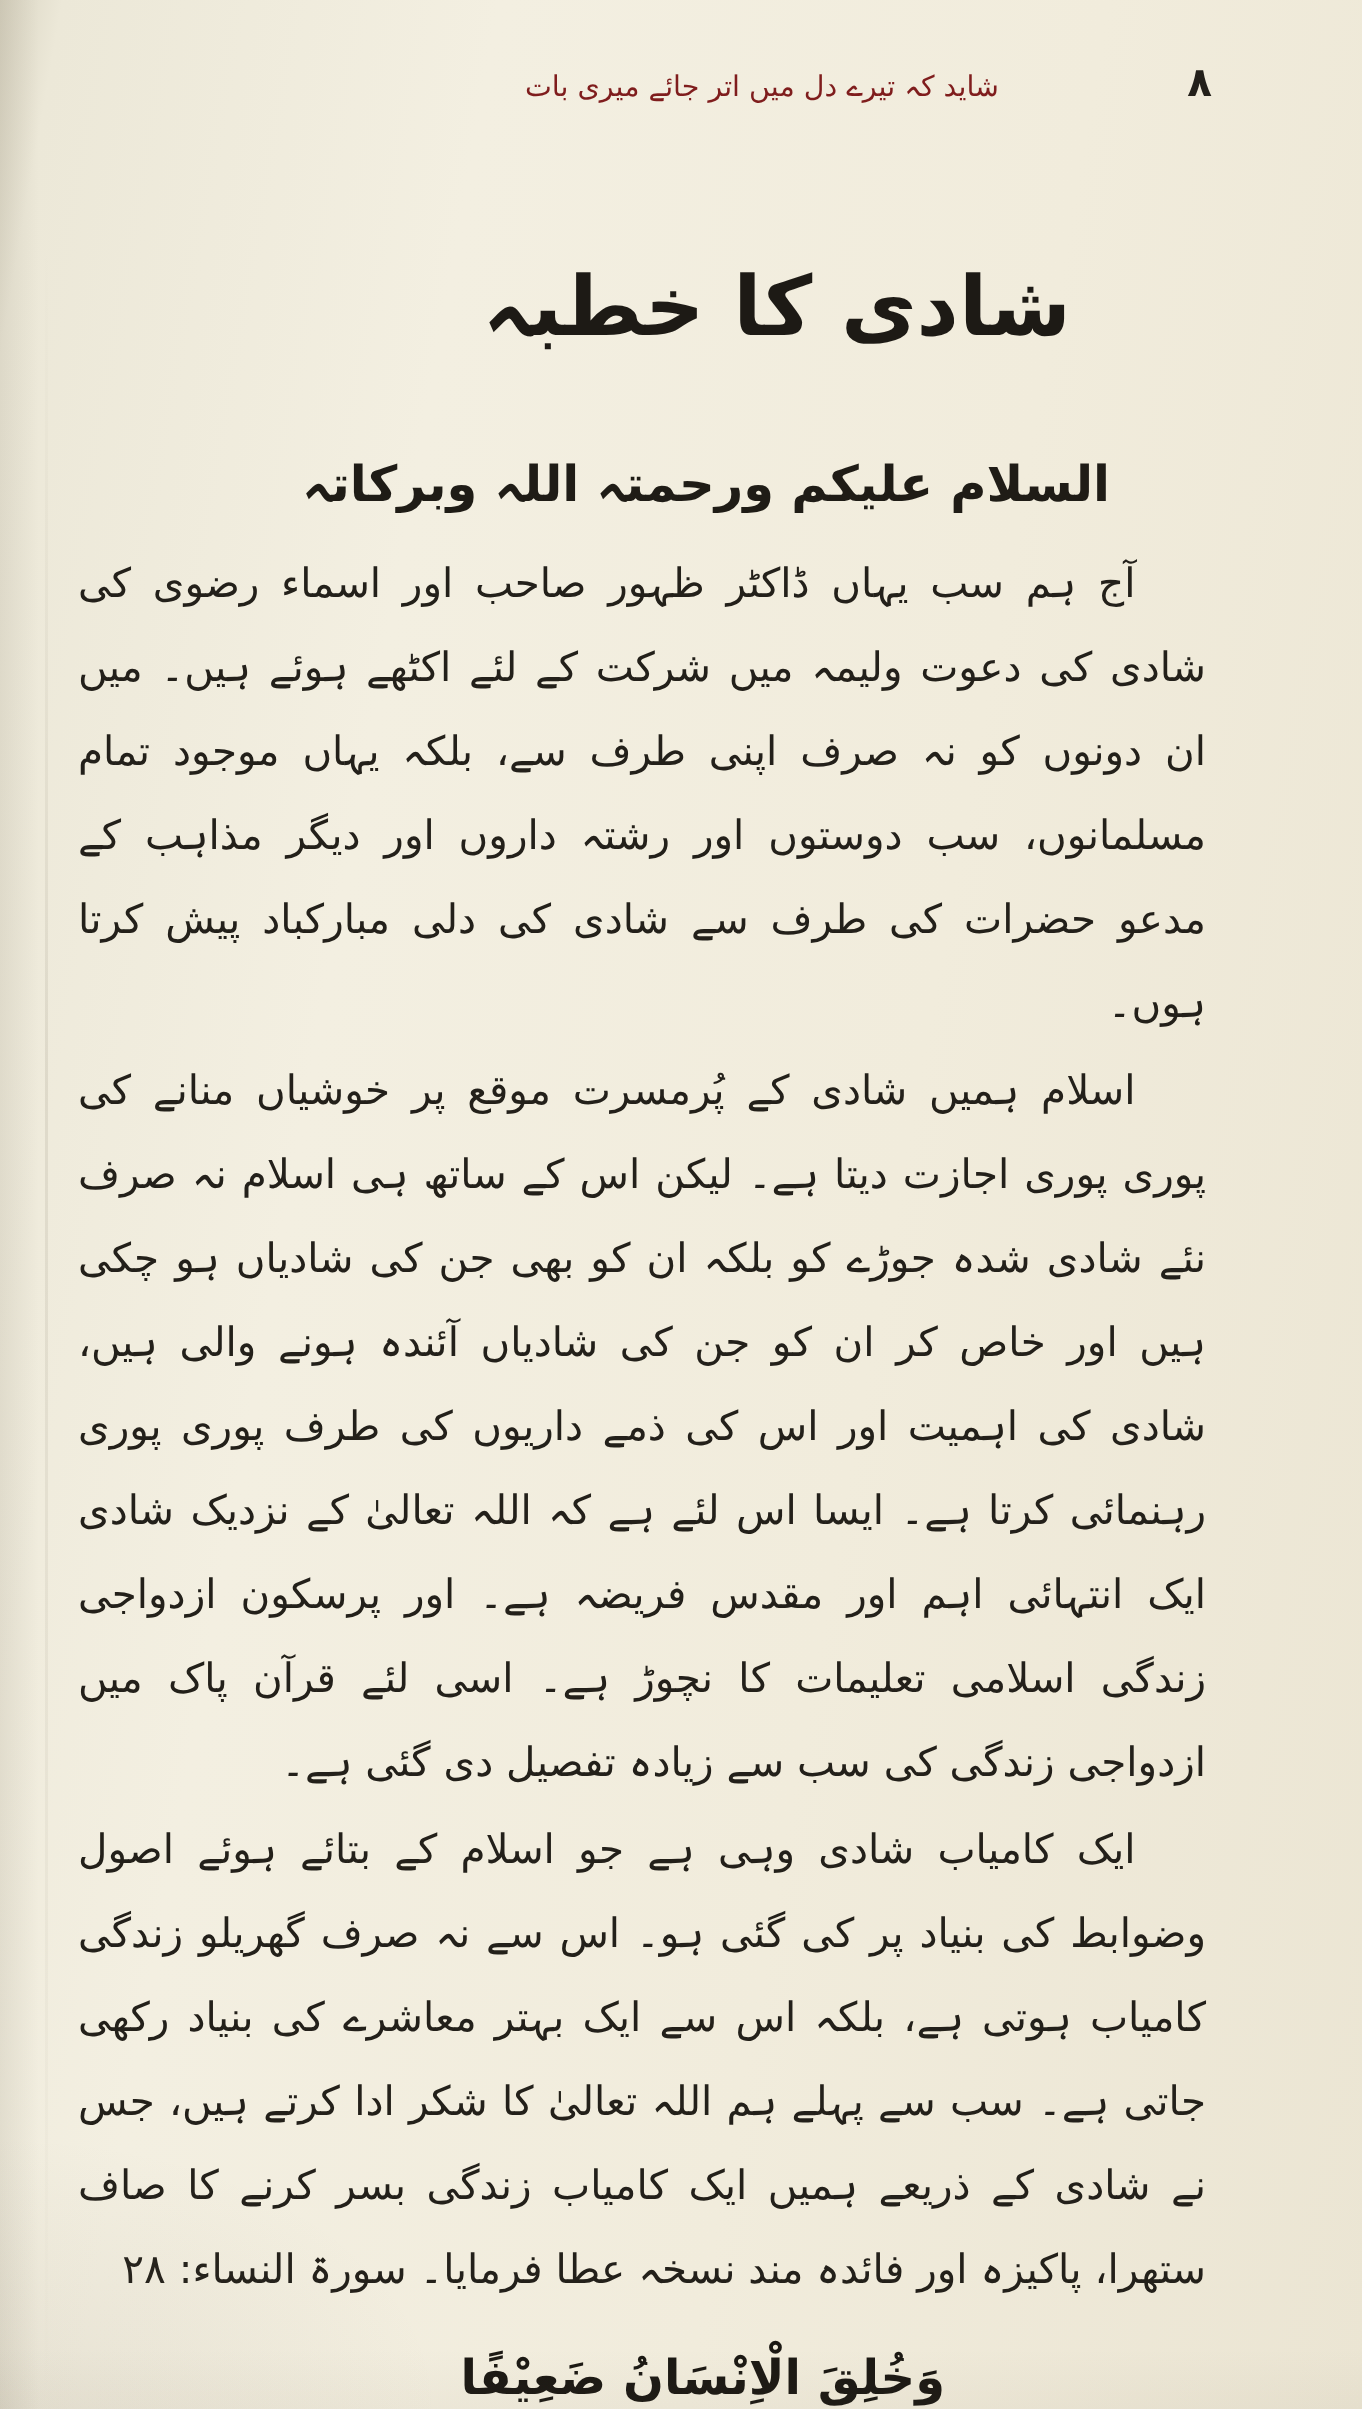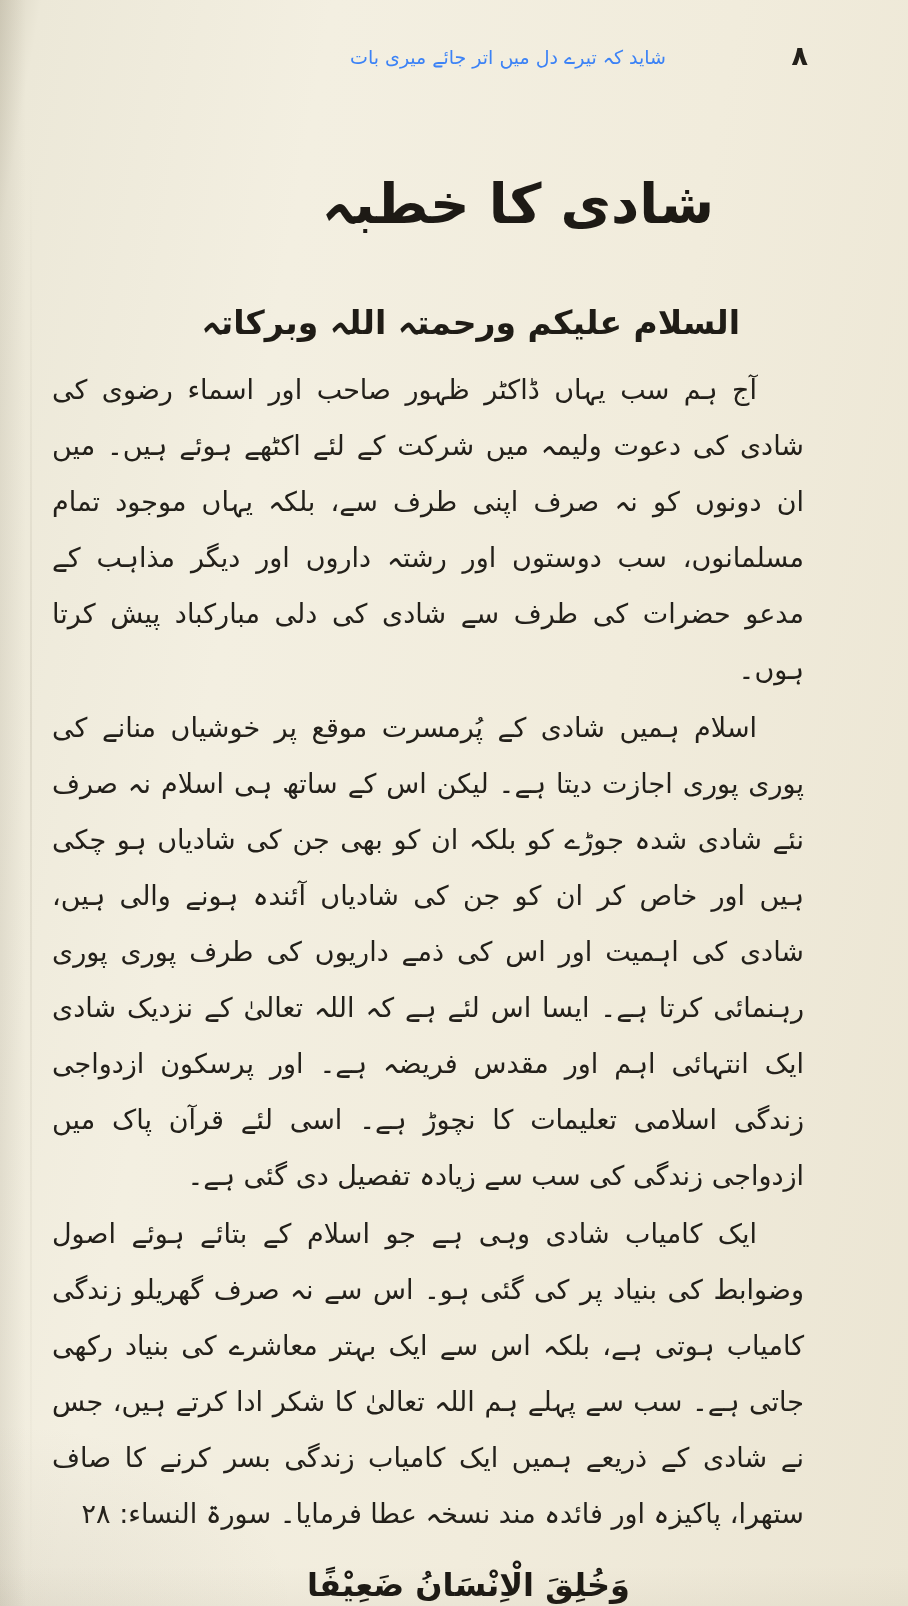--- a/index.html
+++ b/index.html
@@ -32,21 +32,21 @@
     padding: 46px 104px 0 52px;
   }
 
   .header { position: relative; height: 34px; margin-bottom: 90px; }
   .header-title {
     position: absolute; left: 0; right: 0; top: 0;
     padding-left: 160px;
     text-align: center;
     font-size: 19px;
     letter-spacing: 0.3px;
-    color: #3b82f6;
+    color: #7f1d1d;
   }
   .page-num {
     position: absolute; right: -4px; top: -6px;
     font-size: 27px;
     font-weight: bold;
     color: #23201a;
   }
 
   .chapter-title {
     text-align: right;

